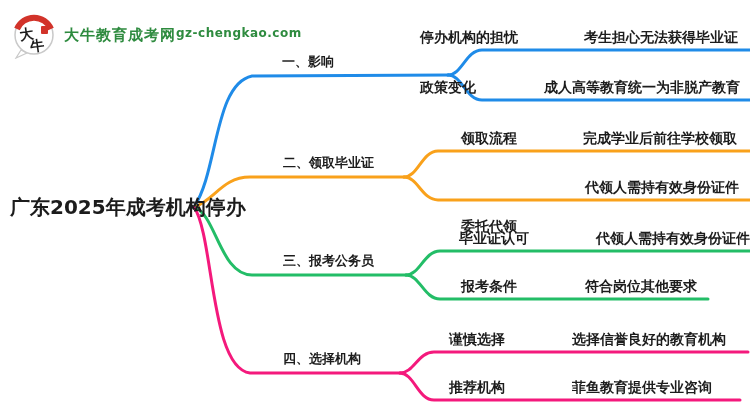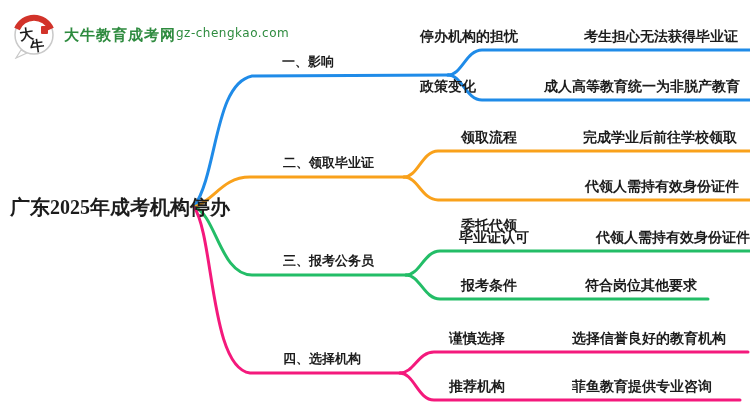--- a/index.html
+++ b/index.html
@@ -2,29 +2,29 @@
 <html><head>
 <meta charset="utf-8">
 <style>
   html,body{margin:0;padding:0;background:#ffffff;}
   #stage{
     position:relative;width:750px;height:410px;background:#ffffff;
     font-family:"DejaVu Sans","Liberation Sans",sans-serif;
     overflow:hidden;color:#1c1c1c;
   }
   #connectors{position:absolute;left:0;top:0;width:750px;height:410px;}
-  .txt{position:absolute;white-space:nowrap;font-weight:600;color:#1c1c1c;line-height:20px;font-family:Liberation Serif, serif;}
+  .txt{position:absolute;white-space:nowrap;font-weight:600;color:#1c1c1c;line-height:20px;}
   .node-txt{font-size:14px;}
   .branch-label{font-size:13px;line-height:21px;}
   .root-label{font-size:20px;line-height:22px;}
   
   #logo{position:absolute;left:12px;top:11px;display:flex;align-items:center;gap:8px;}
   #logo-text-block{display:flex;flex-direction:row;justify-content:center;}
   .logo-title{font-size:15px;font-weight:bold;color:#2e8b3f;letter-spacing:1px;line-height:19px;}
-  .logo-domain{font-size:12px;font-weight:normal;color:#2e8b3f;letter-spacing:.5px;line-height:15px;}
+  .logo-domain{font-size:12px;font-weight:bold;color:#2e8b3f;letter-spacing:.5px;line-height:15px;}
 </style>
 </head>
 <body>
 
 <div id="stage">
 
   <svg id="connectors" viewBox="0 0 750 410" fill="none" stroke-linecap="round" stroke-linejoin="round">
 
     <path stroke-width="3" d="M194 207 C218 172 214 84 252 76 L448 75" stroke="#1f8be8"></path>
     <path stroke-width="3" d="M448 75 C462 75 466 50 482 50 L750 50" stroke="#1f8be8"></path>

